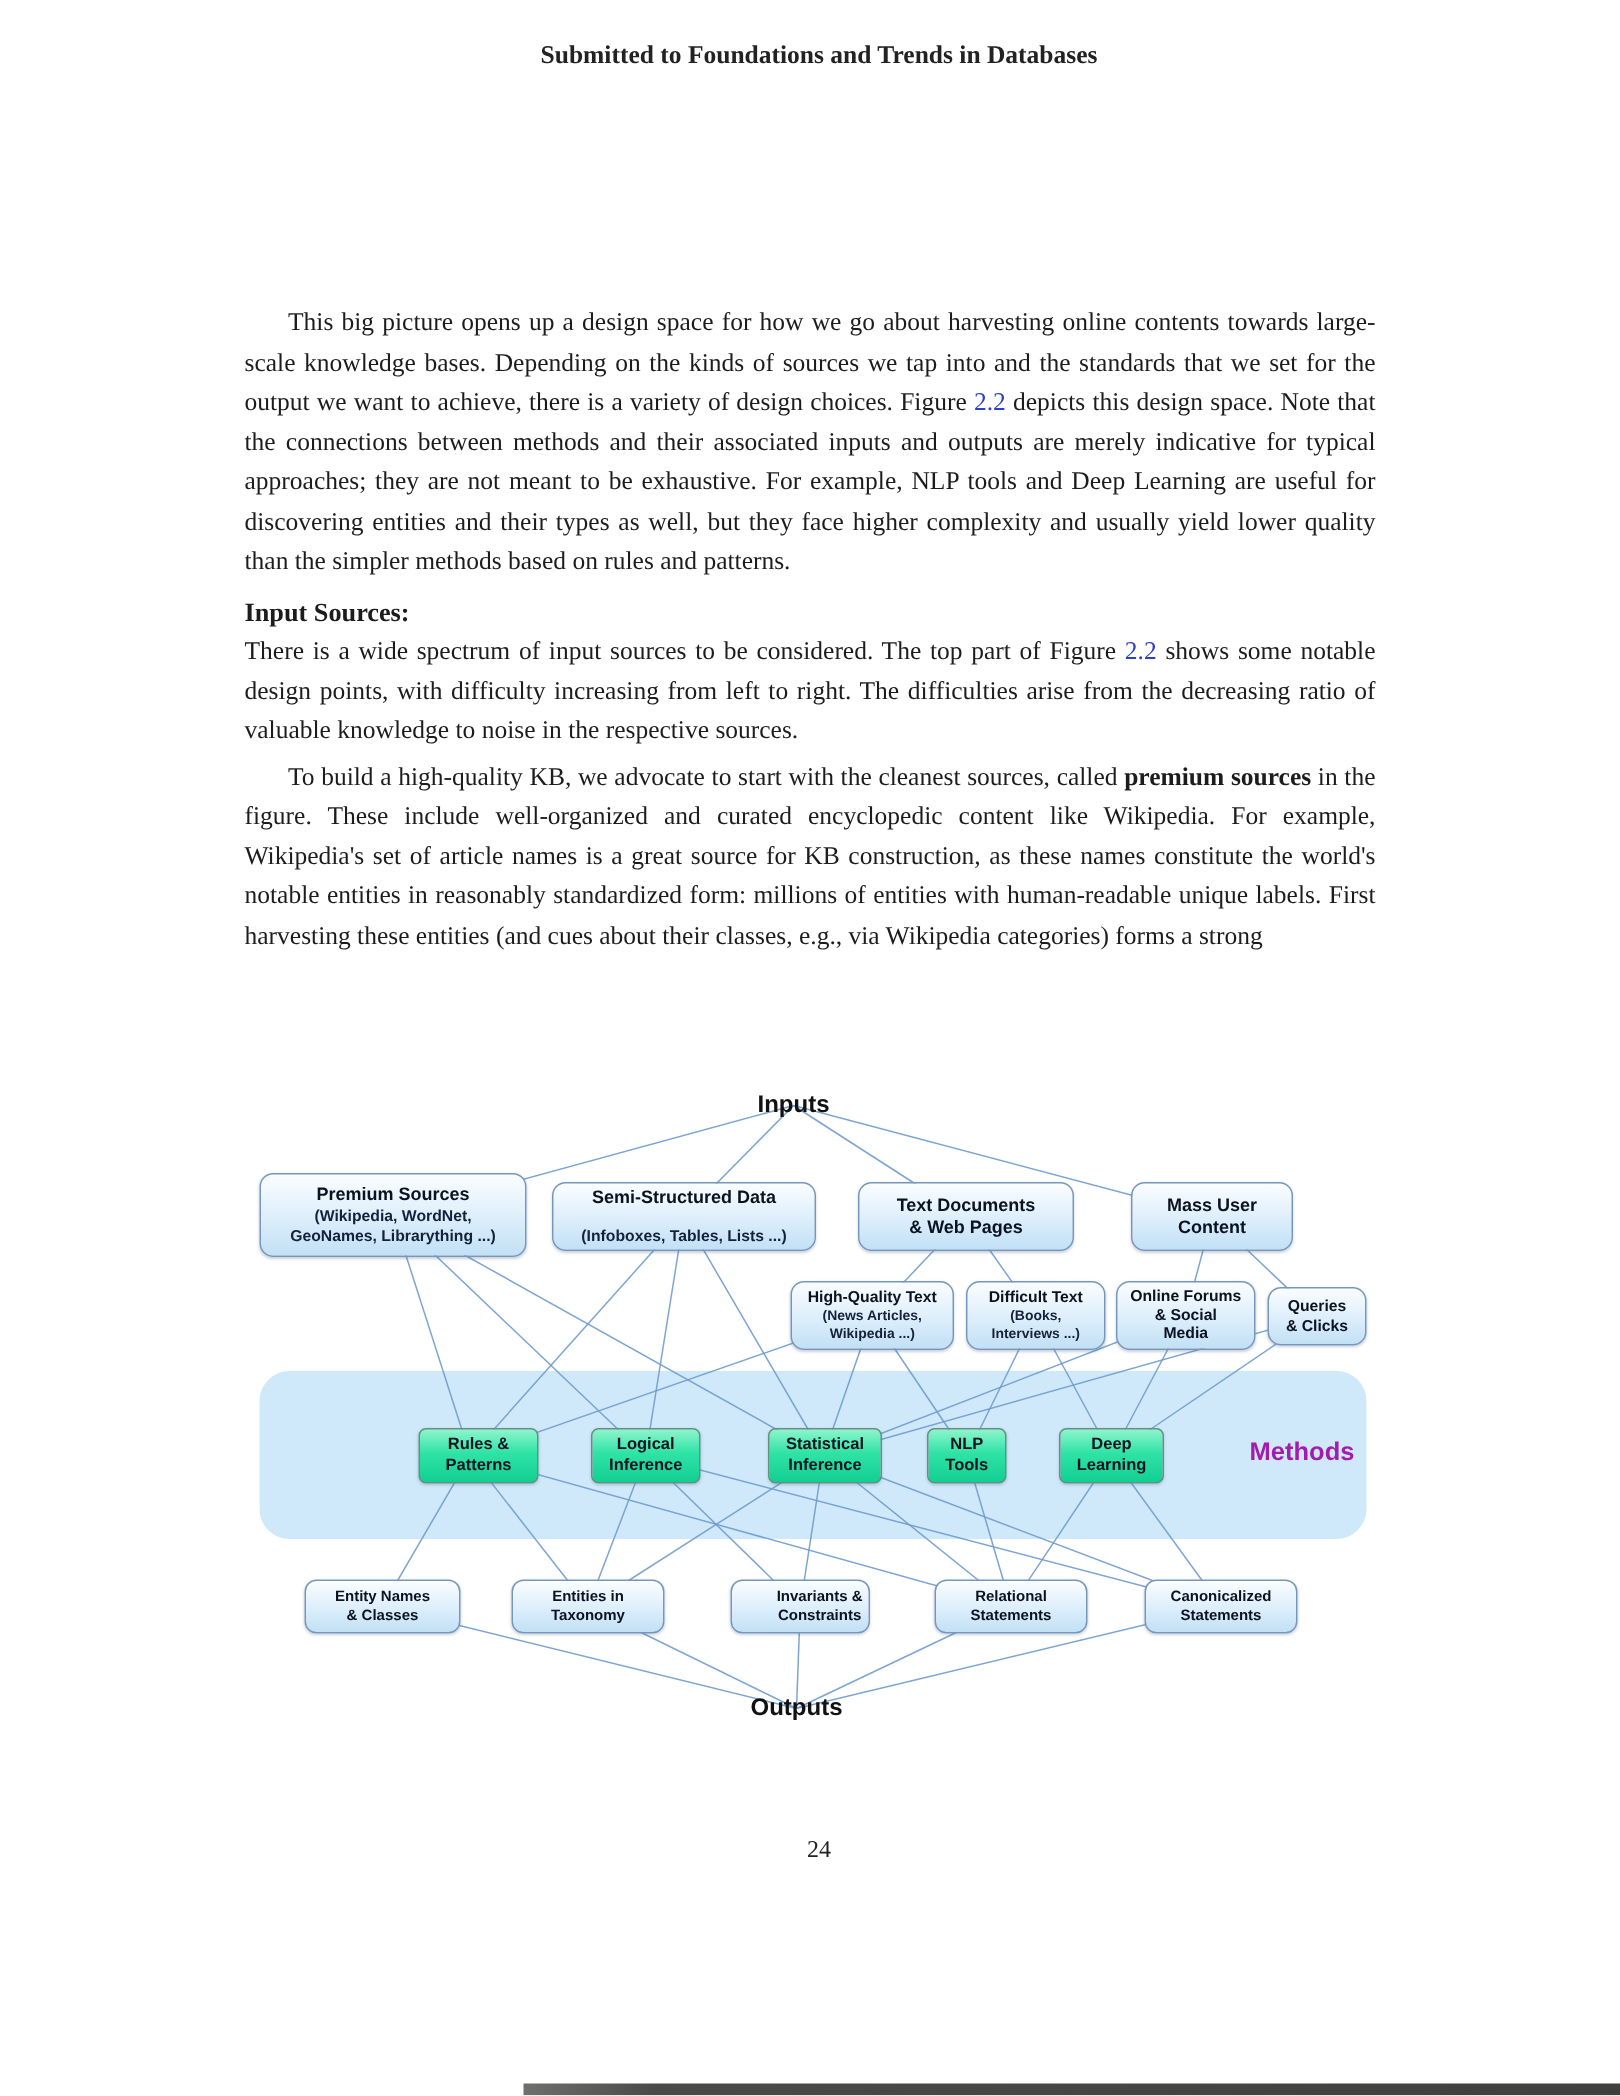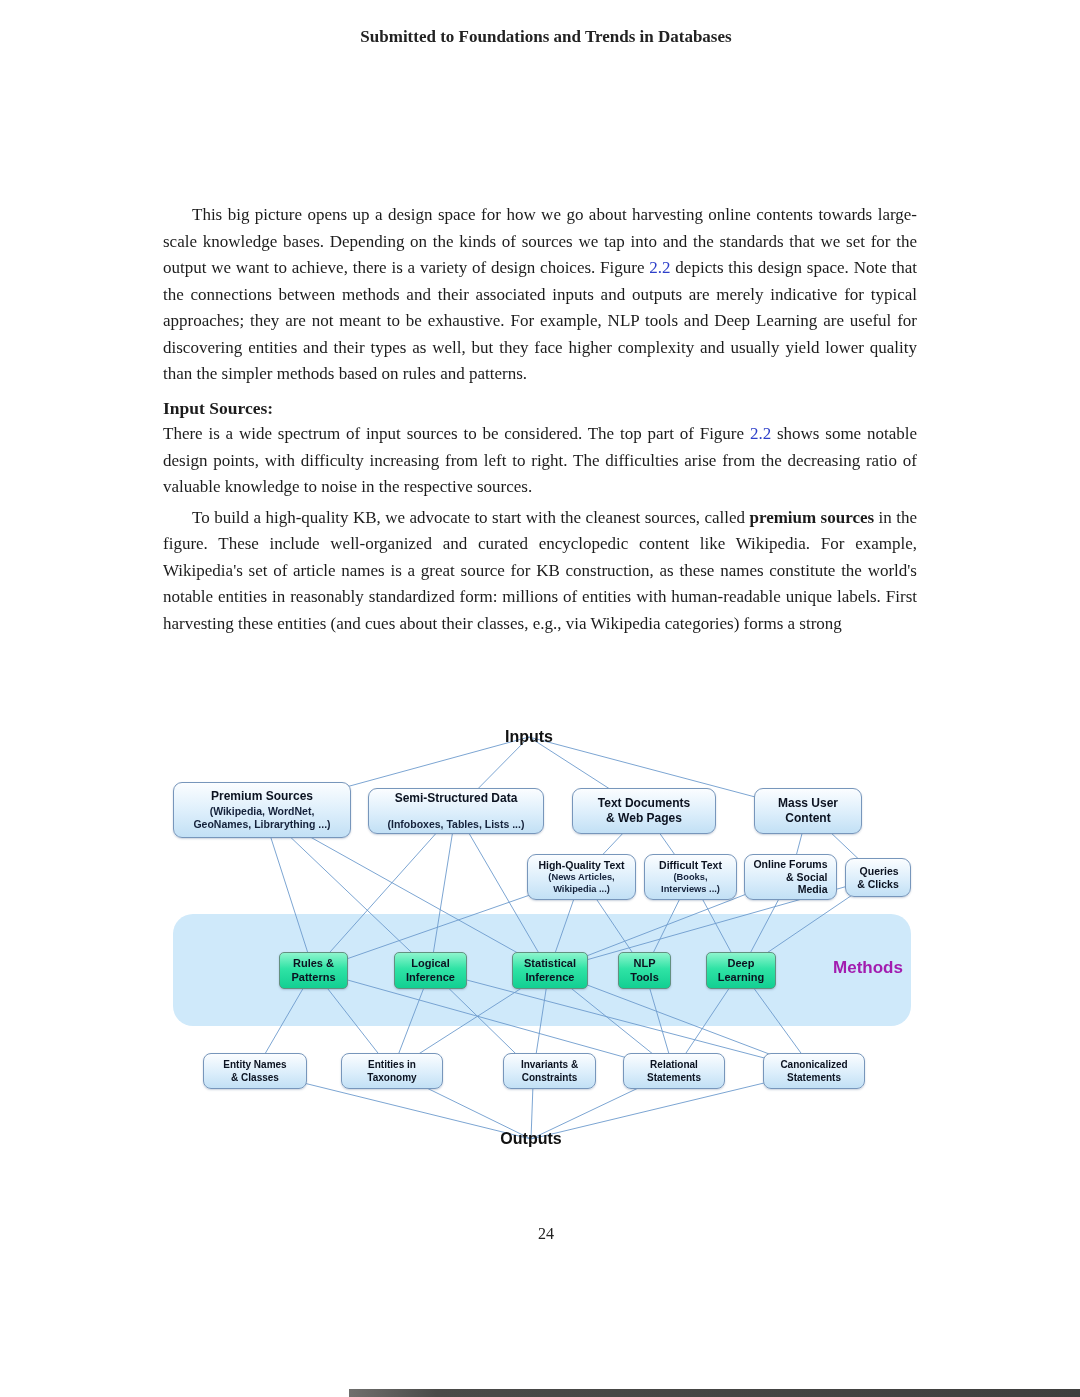--- a/index.html
+++ b/index.html
@@ -44,21 +44,21 @@
   .node {
     position:absolute; z-index:2; box-sizing:border-box;
     display:flex; flex-direction:column; justify-content:center; align-items:center;
     text-align:center; padding:2px 4px;
     border:1.2px solid #7796bb; border-radius:9px;
     background:linear-gradient(180deg,#fbfdff 0%, #dceefb 55%, #c2e0f5 100%);
     box-shadow:0 1px 2px rgba(60,90,130,.28);
   }
   .node .t { font-weight:bold; font-size:12px; line-height:1.25; white-space:pre-line; }
   .node .s { font-weight:bold; font-size:10.5px; line-height:1.22; white-space:pre-line; margin-top:1px; color:#14213a; }
-  .node.small .t { font-size:10.5px; line-height:1.2;text-align:right; }
+  .node.small .t { font-size:10.5px; line-height:1.2; }
   .node.small .s { font-size:9.3px; }
   .node.green {
     background:linear-gradient(180deg,#8df5cd 0%, #2fe3a5 45%, #12cf92 100%);
     border:1px solid #63907f; border-radius:5px;
   }
   .node.green .t { font-size:11px; line-height:1.25; }
   .node.out { border-radius:8px; }
   .node.out .t { font-size:10px; line-height:1.3; }
 
   .caption {
@@ -169,21 +169,21 @@
     <div class="node small" style="left:581px; top:132px; width:93px; height:46px;">
       <span class="t">Online Forums
 &amp; Social
 Media</span>
     </div>
     <div class="node small" style="left:682px; top:136px; width:66px; height:39px;">
       <span class="t">Queries
 &amp; Clicks</span>
     </div>
 
-    <div class="node green" style="left:116px; top:230px; width:69px; height:37px;">
+    <div class="node green" style="left:116px; top:230px; width:80px; height:37px;">
       <span class="t">Rules &amp;
 Patterns</span>
     </div>
     <div class="node green" style="left:231px; top:230px; width:73px; height:37px;">
       <span class="t">Logical
 Inference</span>
     </div>
     <div class="node green" style="left:349px; top:230px; width:76px; height:37px;">
       <span class="t">Statistical
 Inference</span>
@@ -199,21 +199,21 @@
     <div class="methods-label">Methods</div>
 
     <div class="node out" style="left:40px; top:331px; width:104px; height:36px;">
       <span class="t">Entity Names
 &amp; Classes</span>
     </div>
     <div class="node out" style="left:178px; top:331px; width:102px; height:36px;">
       <span class="t">Entities in
 Taxonomy</span>
     </div>
-    <div class="node out" style="left:340px; top:331px; width:93px; height:36px;">
+    <div class="node out" style="left:324px; top:331px; width:93px; height:36px;align-items:flex-end;">
       <span class="t">Invariants &amp;
 Constraints</span>
     </div>
     <div class="node out" style="left:460px; top:331px; width:102px; height:36px;">
       <span class="t">Relational
 Statements</span>
     </div>
     <div class="node out" style="left:600px; top:331px; width:102px; height:36px;">
       <span class="t">Canonicalized
 Statements</span>

